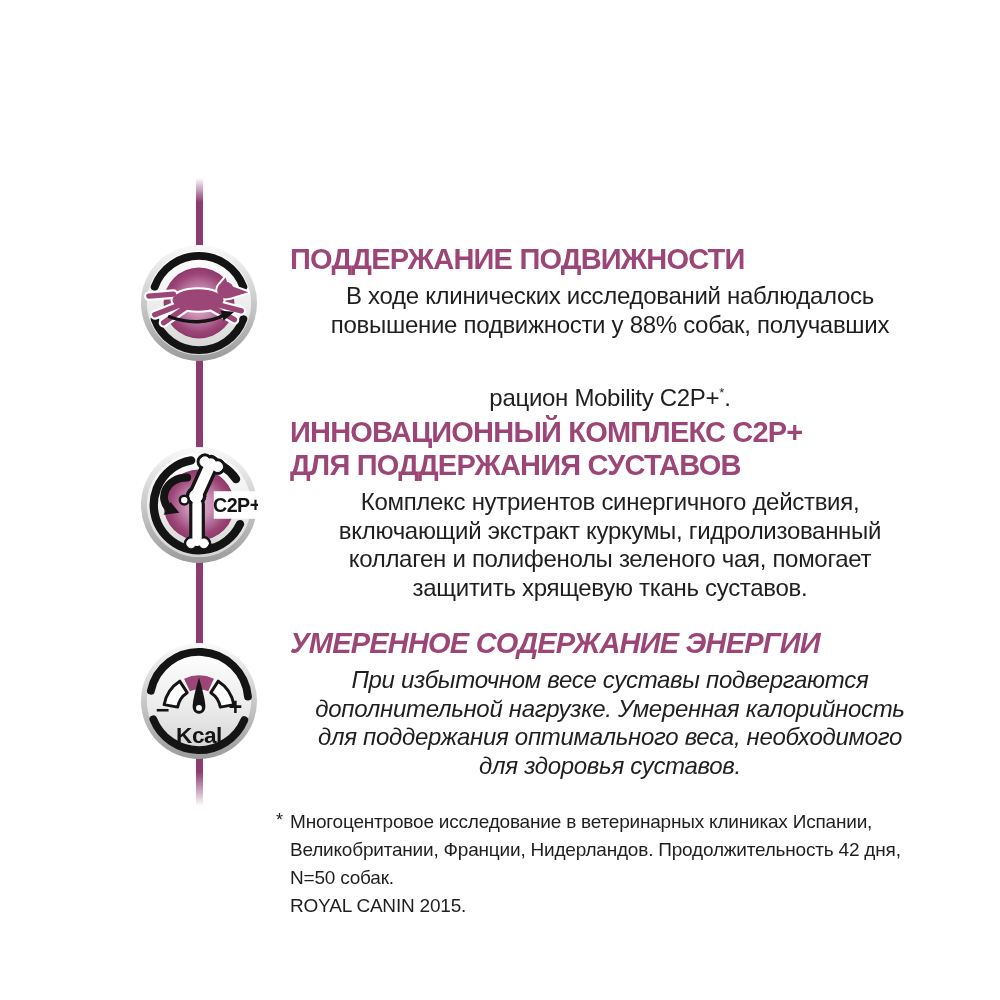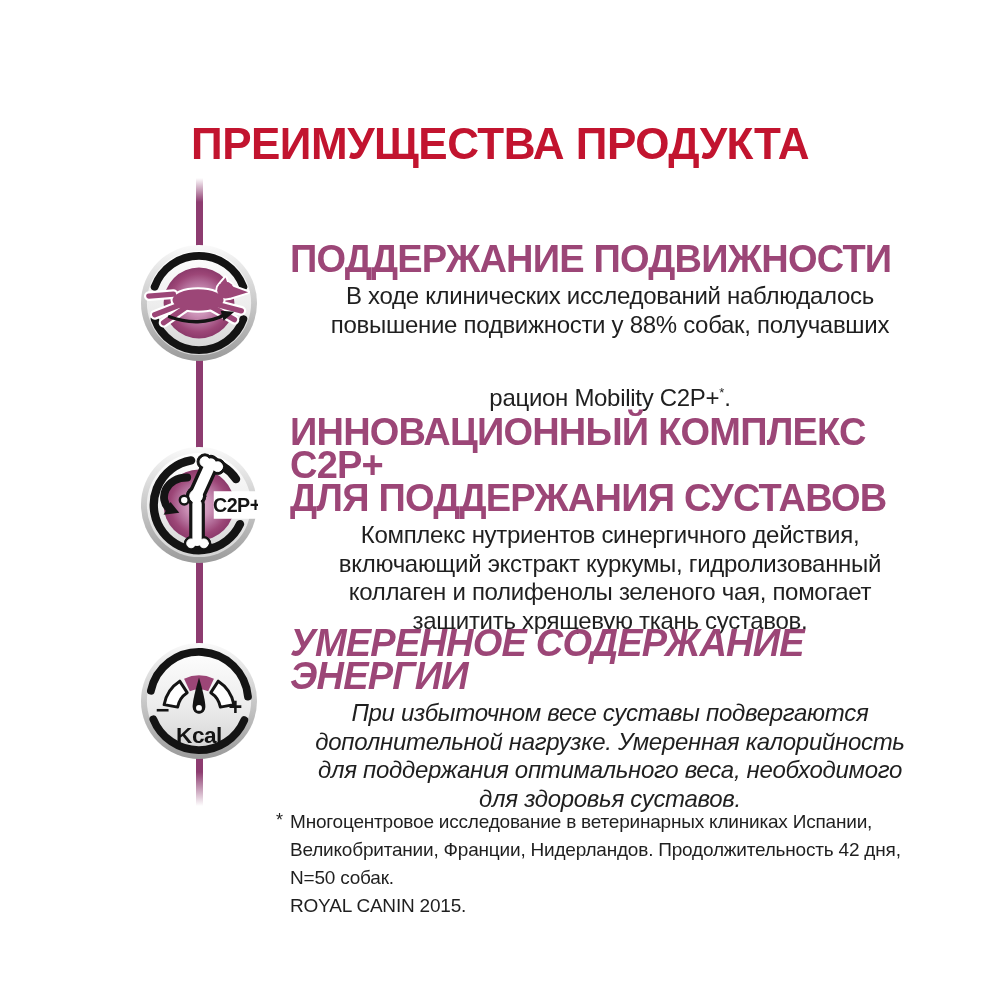--- a/index.html
+++ b/index.html
@@ -42,21 +42,21 @@
   .badge-1{top:244px;}
   .badge-2{top:446px;}
   .badge-3{top:642px;}
   .benefit{
     position:absolute;left:290px;width:640px;z-index:2;
   }
   .benefit-1{top:243px;}
   .benefit-2{top:416px;}
   .benefit-3{top:627px;font-style:italic;}
   .benefit-heading{
-    font-size:38px;line-height:33px;font-weight:bold;
+    font-size:29px;line-height:33px;font-weight:bold;
     letter-spacing:-0.8px;
     color:var(--accent-purple,#9c4677);
     white-space:pre-line;
     margin-bottom:6px;
   }
   .benefit-body{
     font-size:24px;line-height:28.5px;
     letter-spacing:-0.3px;
     color:var(--text-color,#1f1f1f);
     white-space:pre-line;
@@ -87,21 +87,20 @@
   .bone-black{stroke:var(--icon-ink,#141414);fill:var(--icon-ink,#141414);stroke-linecap:round;}
   .bone-white{stroke:#ffffff;fill:#ffffff;stroke-linecap:round;}
   .seg-outline{fill:#ffffff;stroke:var(--icon-ink,#141414);stroke-width:3;stroke-linejoin:round;}
   .svg-label{font-family:"Liberation Sans","DejaVu Sans",sans-serif;font-weight:bold;fill:var(--icon-ink,#141414);}
 </style>
 </head>
 <body>
 
 <div class="page">
 
-  <h1 class="title">ПРЕИМУЩЕСТВА ПРОДУКТА</h1>
 
   <div class="spine"></div>
 
   <svg class="badge badge-1" viewBox="-60 -60 120 120" aria-hidden="true">
     <defs>
       <linearGradient id="silverRim" x1="0" y1="-60" x2="0" y2="60" gradientUnits="userSpaceOnUse">
         <stop offset="0" stop-color="#fbfbfb"></stop>
         <stop offset="0.5" stop-color="#c9c9c9"></stop>
         <stop offset="1" stop-color="#9a9a9a"></stop>
       </linearGradient>

